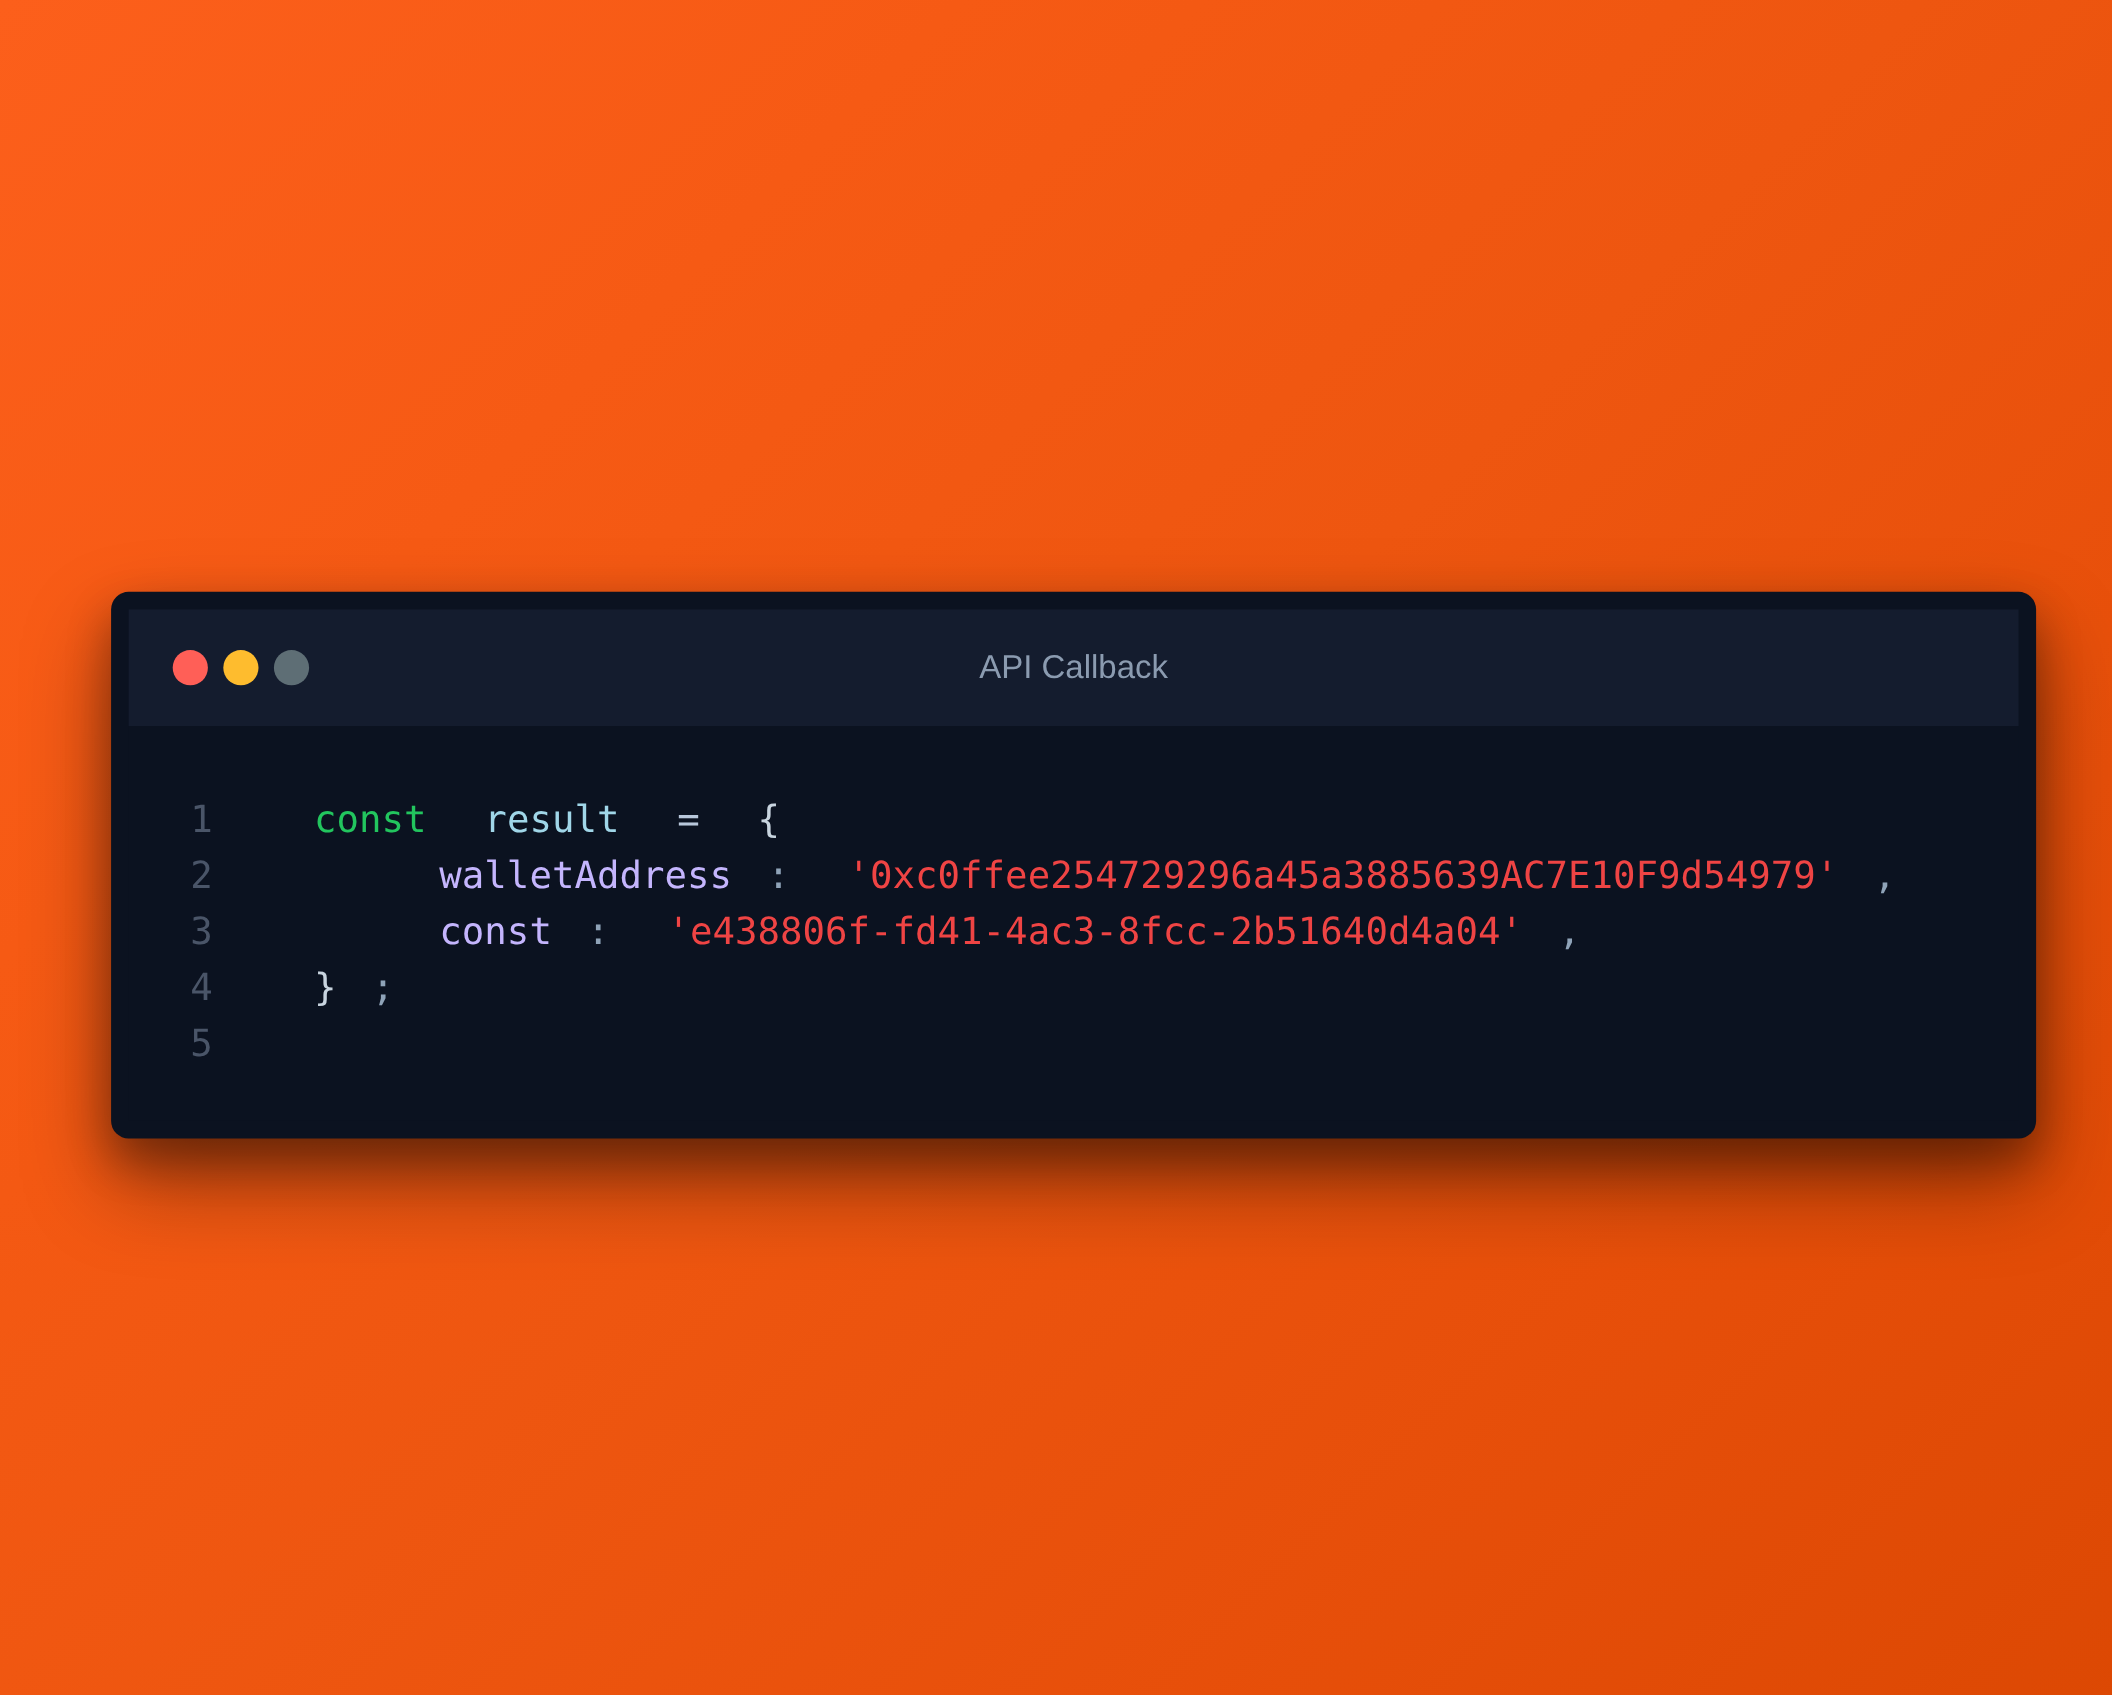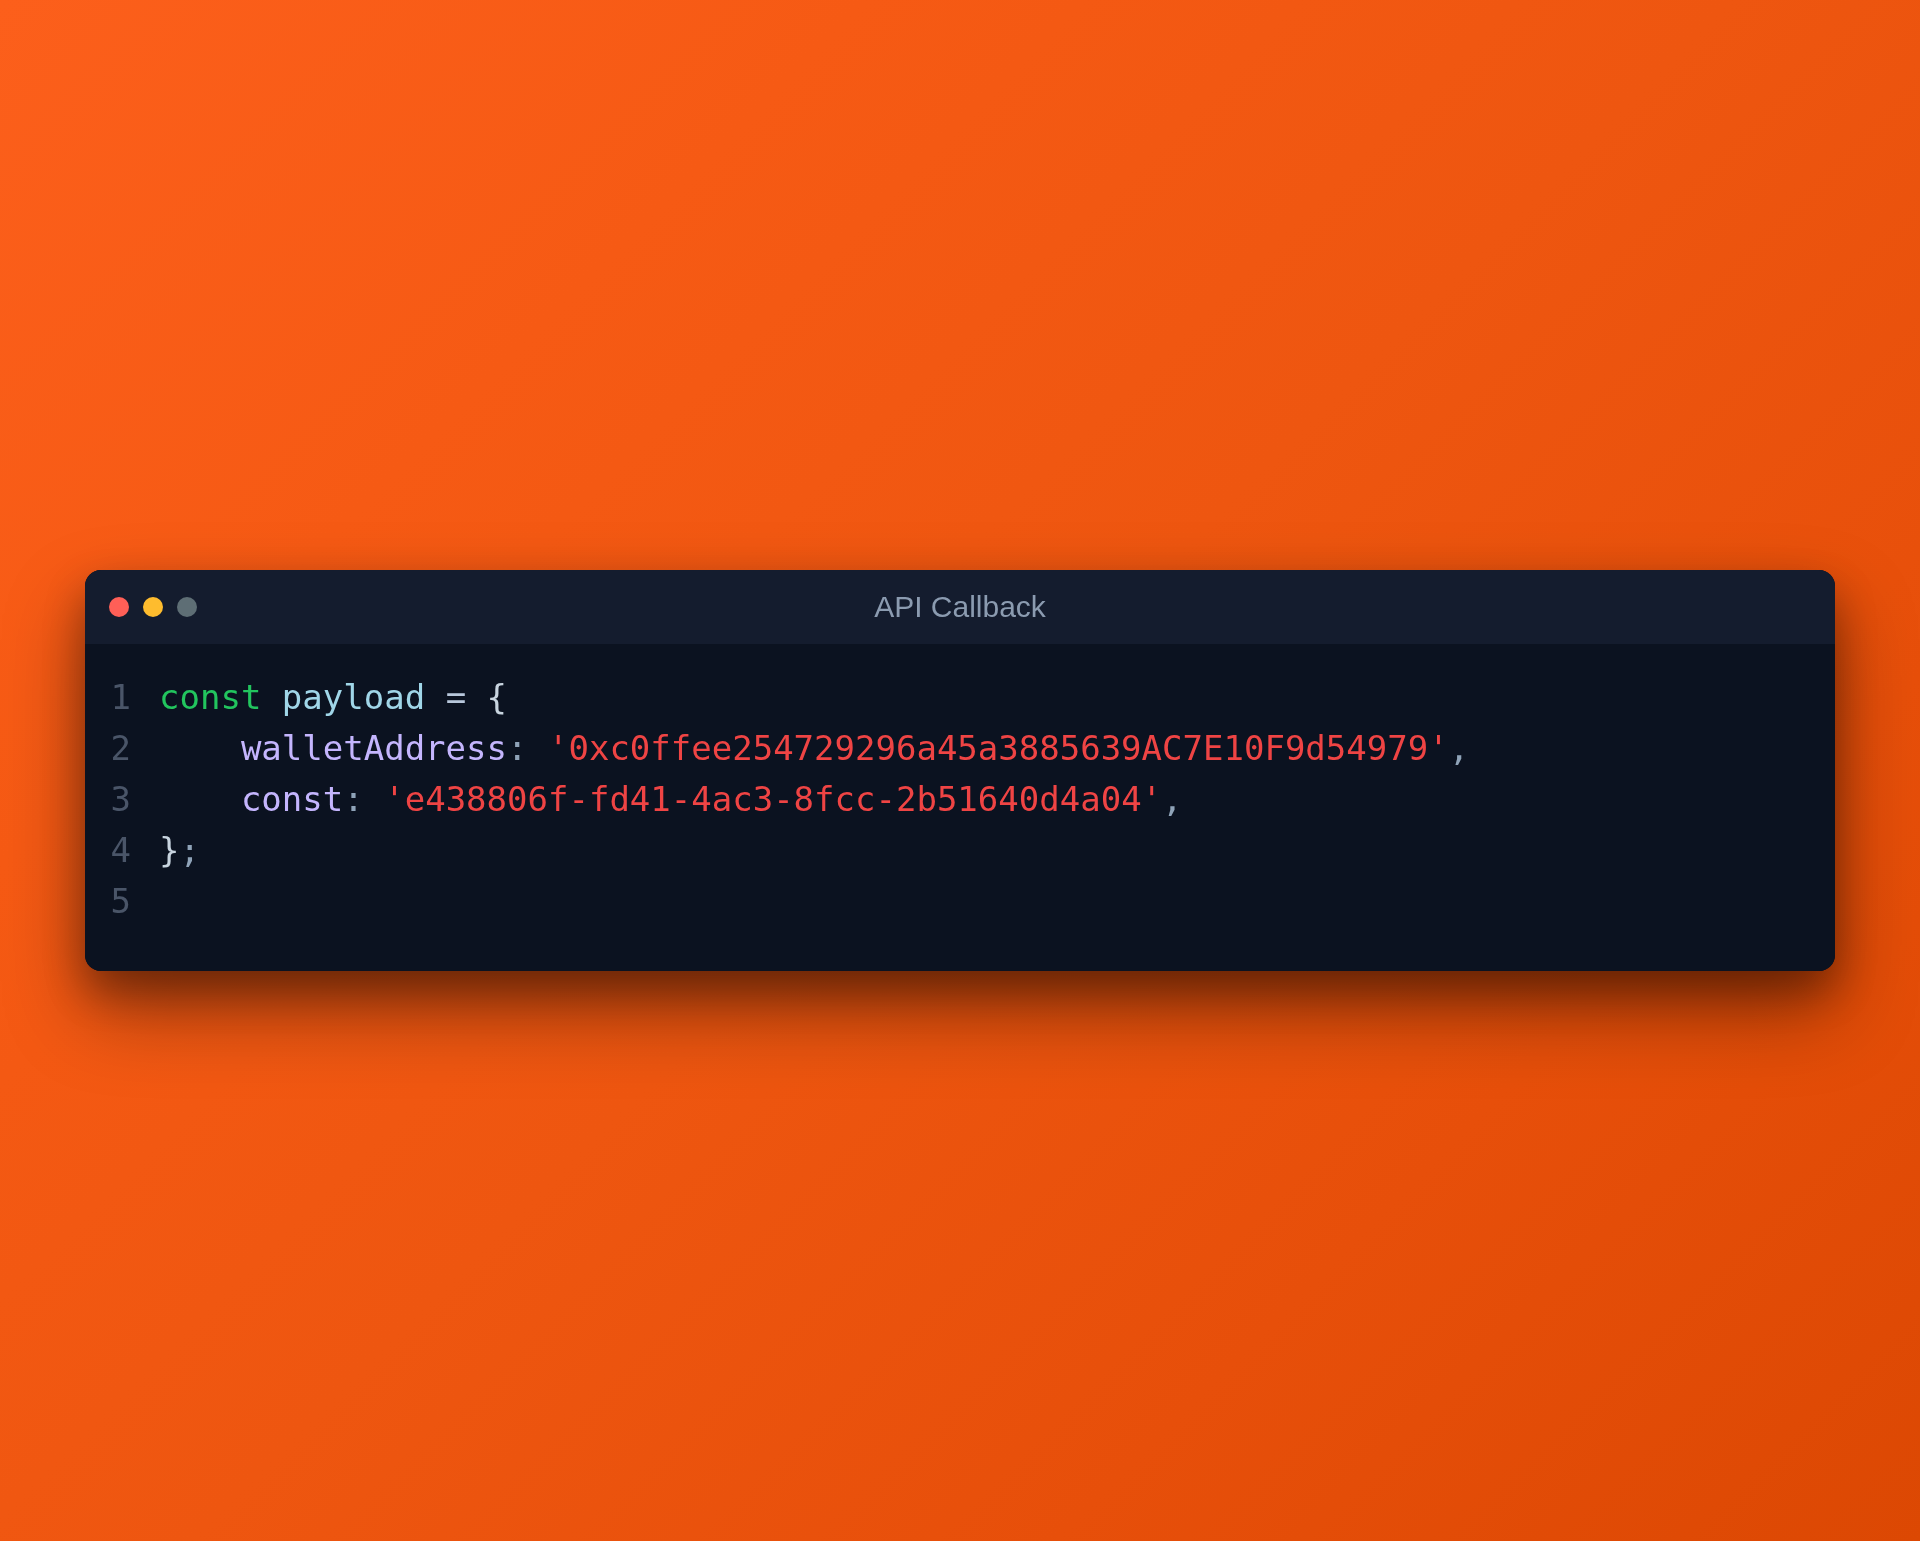--- a/index.html
+++ b/index.html
@@ -1,17 +1,17 @@
 <!DOCTYPE html>
 <html><head>
   <meta charset="utf-8">
   <style>
     * {
       margin: 0;
-      padding: 0;
+      padding: 16px;
       box-sizing: border-box;
     }
     
     body {
       width: 1920px;
       height: 1541px;
       background: linear-gradient(135deg, #fc5f1b 0%, #f65a14 25%, #ee5610 50%, #e74f0a 75%, #dc4803 100%);
       display: flex;
       align-items: center;
       justify-content: center;
@@ -142,19 +142,19 @@
   <div class="code-area">
     <div class="gutter">
       <div>1</div>
       <div>2</div>
       <div>3</div>
       <div>4</div>
       <div>5</div>
     </div>
 
     <div class="code-content">
-      <div class="code-line"><span class="tok-keyword">const</span> <span class="tok-variable">payload</span> <span class="tok-operator">=</span> <span class="tok-brace">{</span></div>
+      <div class="code-line"><span class="tok-keyword">const</span> <span class="tok-variable">result</span> <span class="tok-operator">=</span> <span class="tok-brace">{</span></div>
       <div class="code-line"><span>    </span><span class="tok-property">walletAddress</span><span class="tok-punct">:</span> <span class="tok-string">'0xc0ffee254729296a45a3885639AC7E10F9d54979'</span><span class="tok-punct">,</span></div>
       <div class="code-line"><span>    </span><span class="tok-property">const</span><span class="tok-punct">:</span> <span class="tok-string">'e438806f-fd41-4ac3-8fcc-2b51640d4a04'</span><span class="tok-punct">,</span></div>
       <div class="code-line"><span class="tok-brace">}</span><span class="tok-punct">;</span></div>
     </div>
   </div>
 </div>
 
 </body></html>

